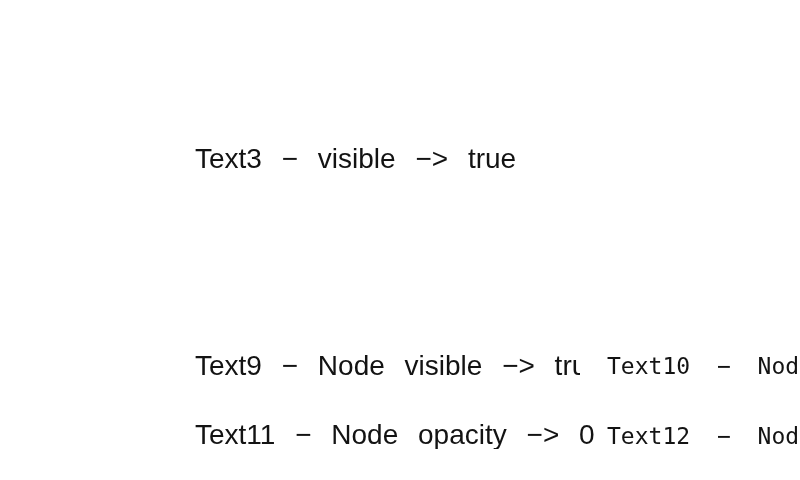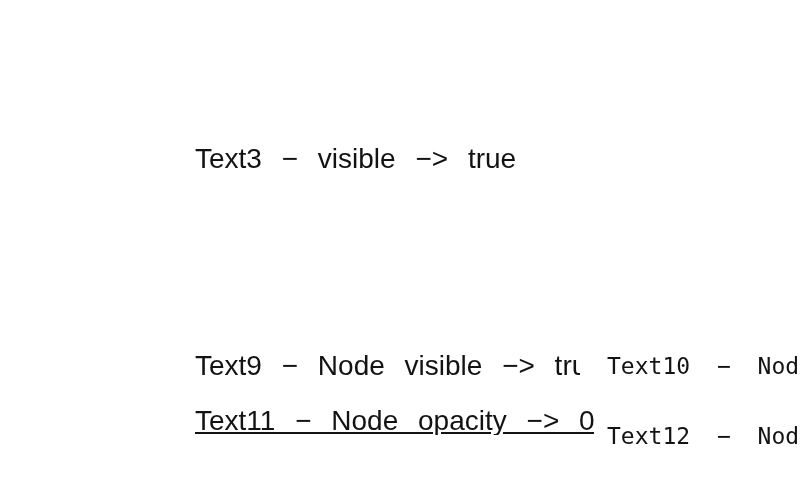--- a/index.html
+++ b/index.html
@@ -37,21 +37,21 @@
     font-family: "DejaVu Sans Mono", monospace;
     font-size: 23px;
     line-height: 1;
     word-spacing: 13px;
   }
   
   #p-text3  { left: 195px; top: 145px; }
   #p-text6  { left: 608px; top: 215px; width: 192px; }
   #p-text9  { left: 195px; top: 352px; width: 385px; }
   #p-text10 { left: 607px; top: 355px; width: 193px; }
-  #p-text11 { left: 195px; top: 407px; width: 399px; text-decoration: underline; }
+  #p-text11 { left: 195px; top: 421px; width: 399px; }
   #p-text12 { left: 607px; top: 425px; width: 193px; }
 </style>
 </head>
 <body>
 
 <div class="stage">
   <div id="p-text3" class="t sans">Text3 − visible −&gt; true</div>
   <div id="p-text9" class="t sans">Text9 − Node visible −&gt; true</div>
   <div id="p-text10" class="t mono">Text10 − Node</div>
   <div id="p-text11" class="t sans">Text11 − Node opacity −&gt; 0</div>

